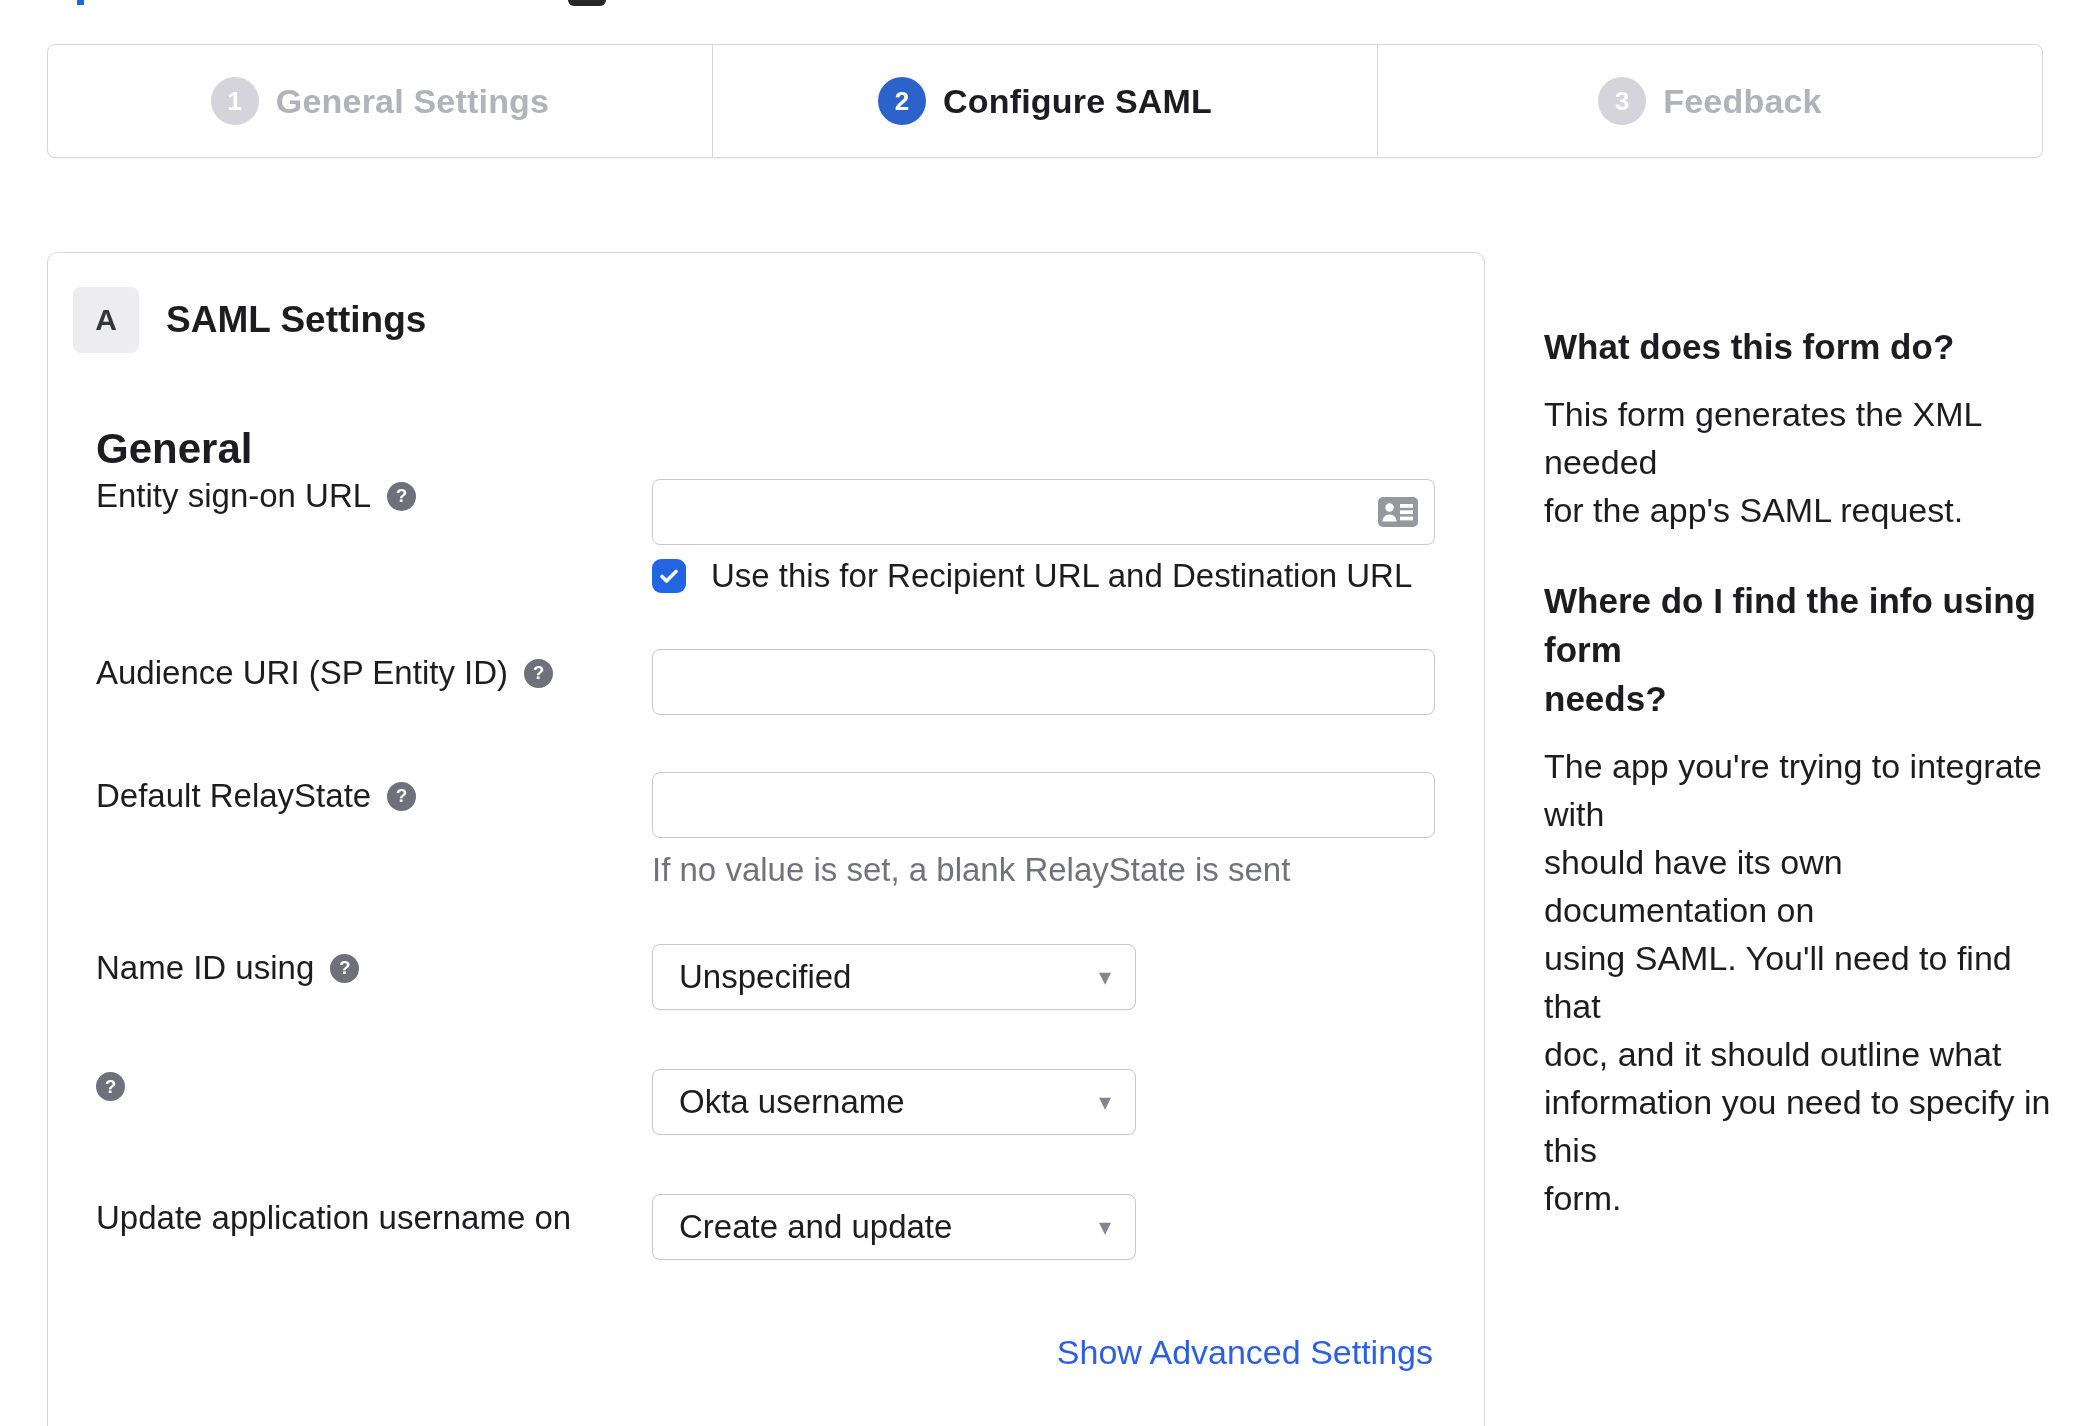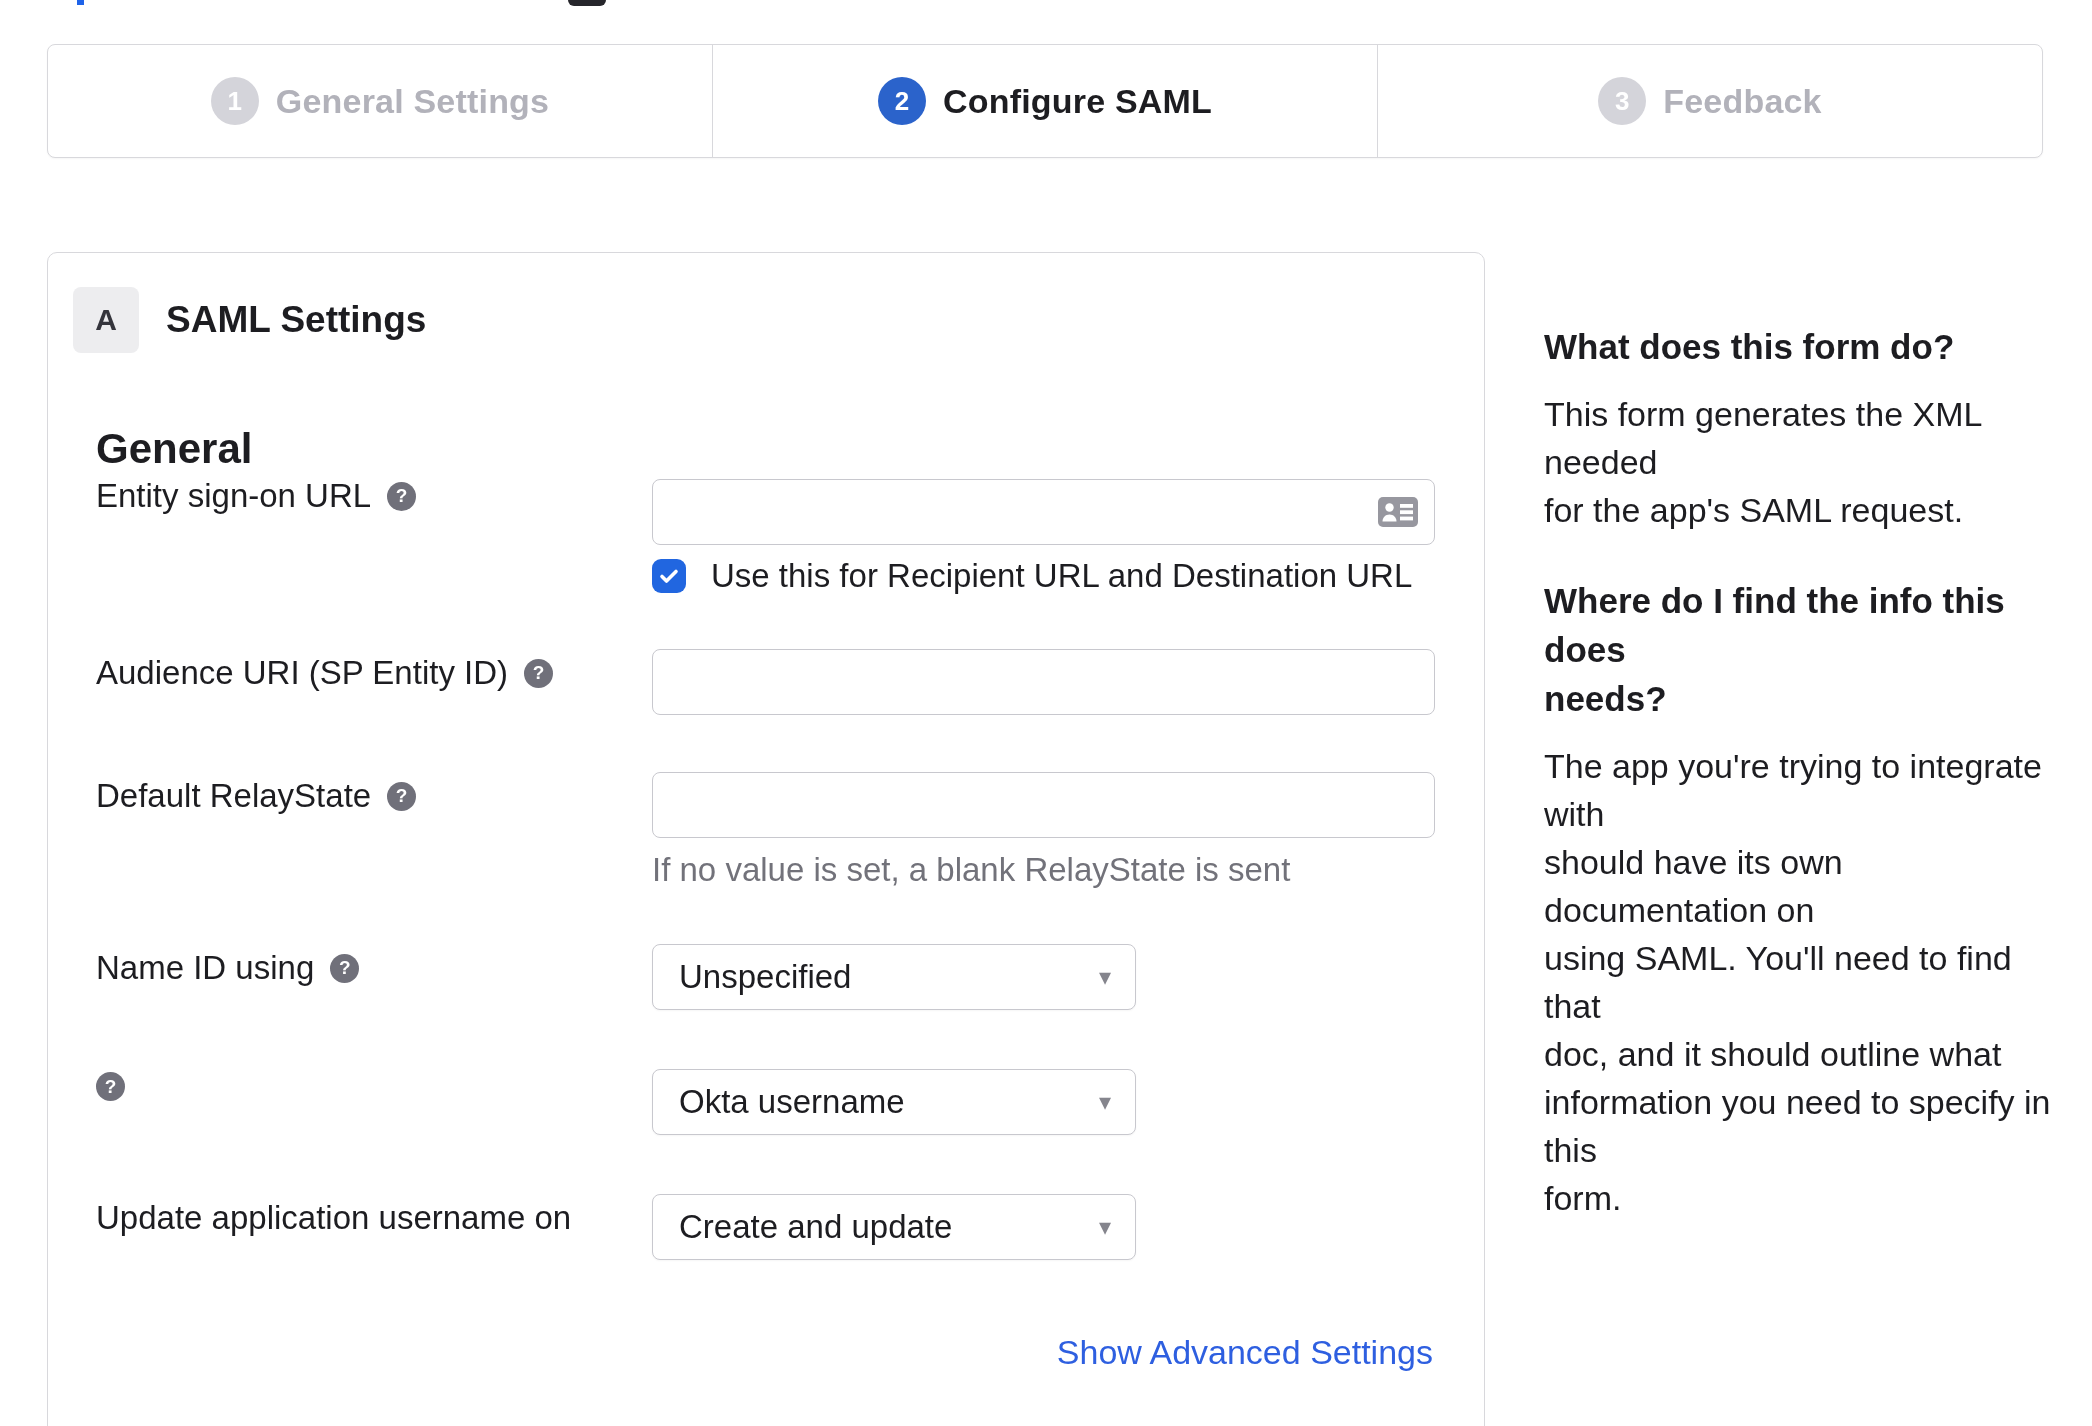--- a/index.html
+++ b/index.html
@@ -215,21 +215,21 @@
   <a class="advanced-link" href="#">Show Advanced Settings</a>
 </div>
 
 <div class="sidebar">
   <div class="qa">
     <h3>What does this form do?</h3>
     <p>This form generates the XML needed
 for the app's SAML request.</p>
   </div>
   <div class="qa">
-    <h3>Where do I find the info this does
+    <h3>Where do I find the info using form
 needs?</h3>
     <p>The app you're trying to integrate with
 should have its own documentation on
 using SAML. You'll need to find that
 doc, and it should outline what
 information you need to specify in this
 form.</p>
   </div>
 </div>
 

